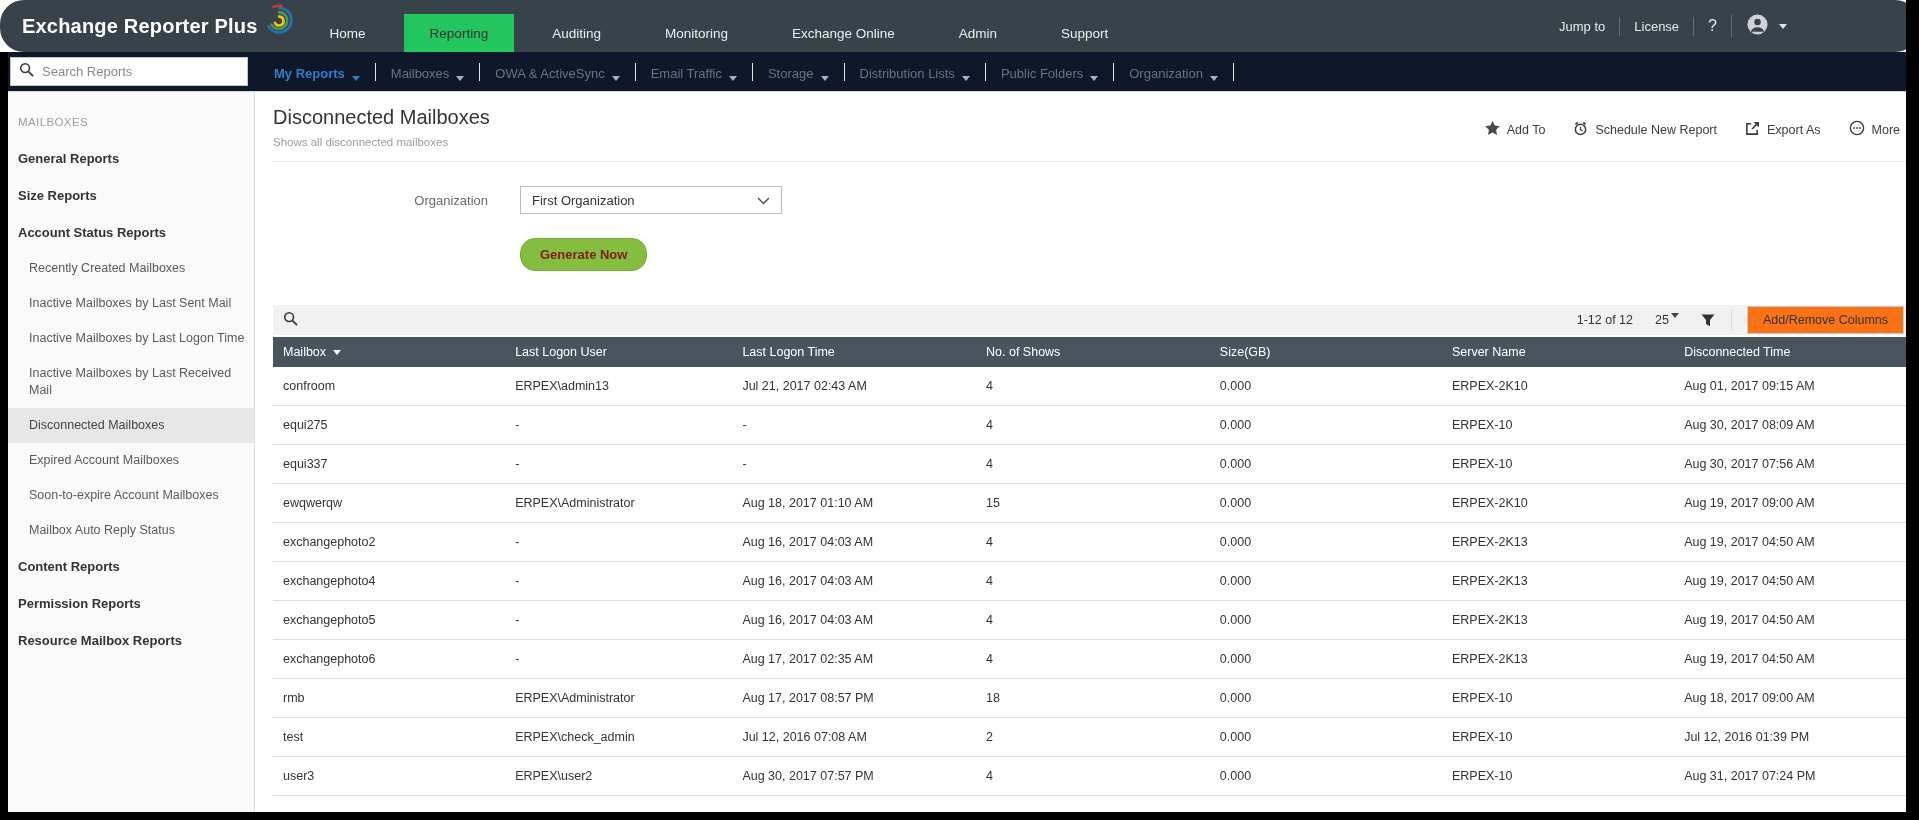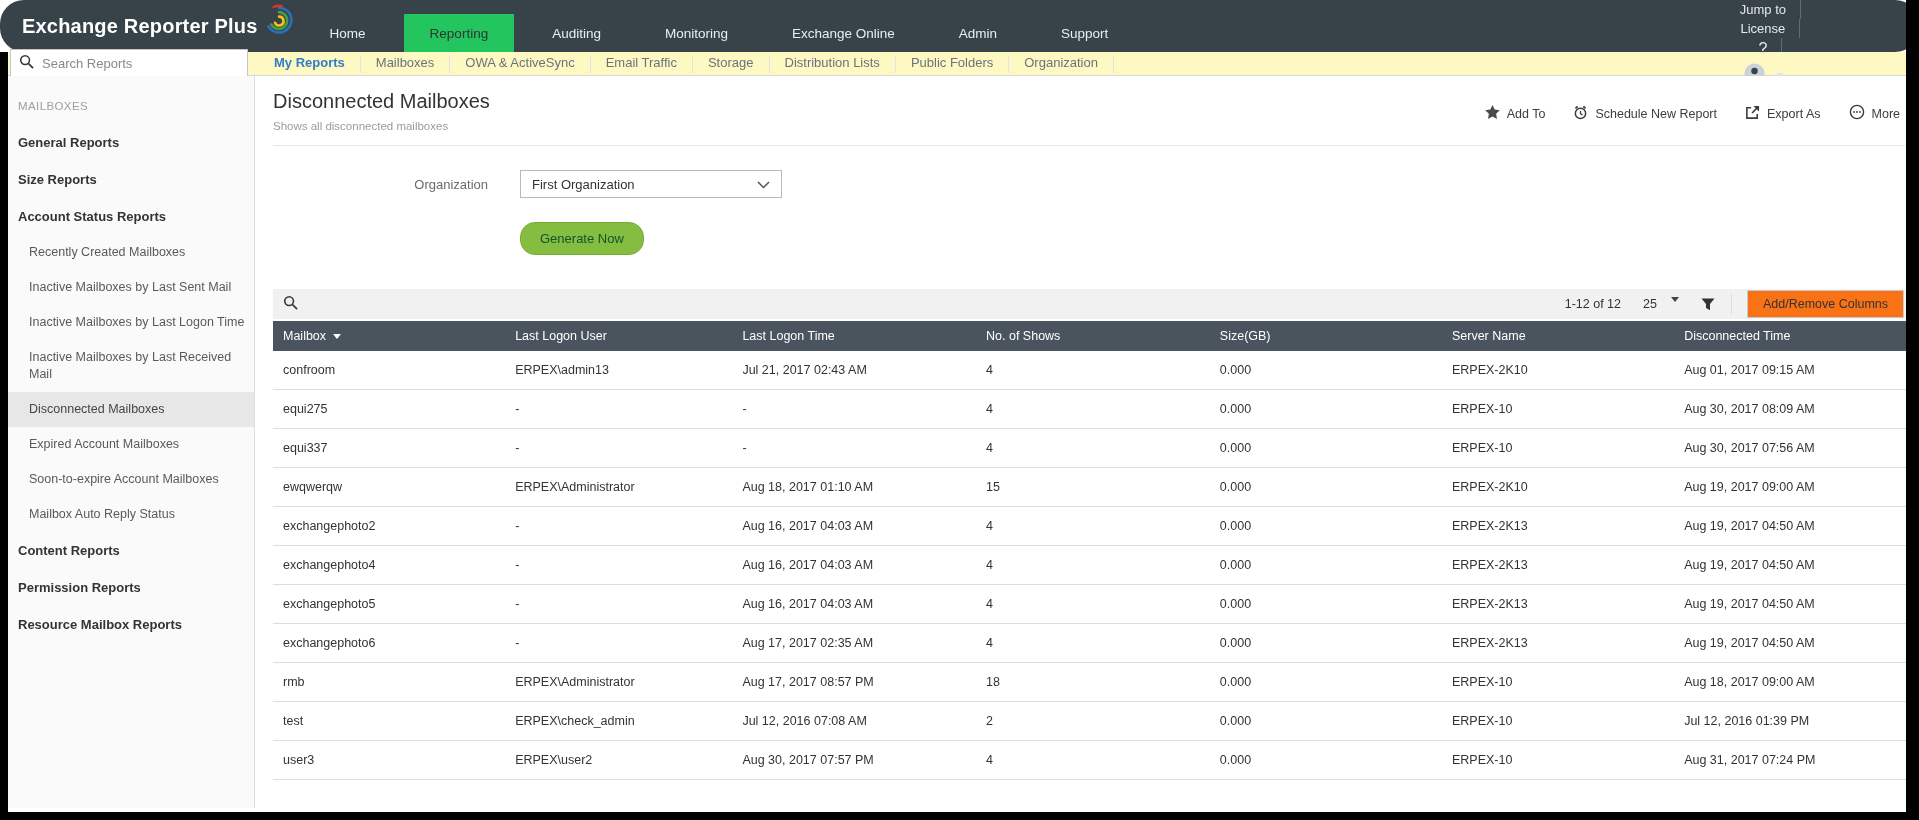--- a/index.html
+++ b/index.html
@@ -18,33 +18,33 @@
   .frame-right{position:absolute;right:0;top:0;width:13px;height:100%;background:#000;z-index:60;}
   .frame-bottom{position:absolute;left:0;bottom:0;width:100%;height:8px;background:#000;z-index:60;}
 
   
   .topbar{height:52px;background:var(--topbar-bg);display:flex;align-items:stretch;border-radius:24px;}
   .brand{display:flex;align-items:center;padding-left:22px;min-width:255px;color:#fff;font-size:20px;font-weight:600;letter-spacing:.2px;}
   .brand .logo-swirl{margin-left:6px;margin-top:-6px;}
   .nav-tabs{display:flex;align-items:flex-end;margin-left:10px;gap:12px;}
   .nav-tab{color:#e9edf0;font-size:13.5px;padding:0 26px;height:38px;display:flex;align-items:center;cursor:pointer;white-space:nowrap;}
   .nav-tab.active{background:#22c55e;color:#333;}
-  .topbar-right{margin-left:auto;display:flex;align-items:center;padding-right:118px;color:#e6e9eb;font-size:13px;flex-direction:column;}
+  .topbar-right{margin-left:auto;display:flex;align-items:center;padding-right:118px;color:#e6e9eb;font-size:13px;}
   .topbar-right .tr-item{padding:2px 14px;border-right:1px solid rgba(255,255,255,.22);cursor:pointer;display:flex;align-items:center;gap:7px;white-space:nowrap;}
   .topbar-right .tr-item:last-child{border-right:none;}
   .tr-caret{width:0;height:0;border-left:4px solid transparent;border-right:4px solid transparent;border-top:5px solid #dfe3e6;margin-left:3px;}
 
   
-  .subbar{height:24px;display:flex;align-items:center;border-bottom:1px solid #d8d8d8;background:#fef9c3;}
+  .subbar{height:40px;display:flex;align-items:center;border-bottom:1px solid #d8d8d8;background:#0f172a;}
   .subbar-left{width:255px;min-width:255px;padding-left:10px;display:flex;align-items:center;}
   .searchbox{width:238px;height:29px;border:1px solid #c5c5c5;background:#fff;display:flex;align-items:center;padding:0 8px;gap:8px;}
   .searchbox input{border:none;outline:none;flex:1;font-size:13px;color:#444;font-family:"Liberation Sans",sans-serif;}
   .searchbox input::placeholder{color:#888;}
   .subnav{display:flex;align-items:center;margin-left:4px;}
-  .subnav-item{display:flex;align-items:flex-end;gap:7px;padding:0 15px;font-size:13px;color:#6a737c;cursor:pointer;border-right:1px solid #e2e2e2;height:18px;white-space:nowrap;flex-direction:column;}
+  .subnav-item{display:flex;align-items:flex-end;gap:7px;padding:0 15px;font-size:13px;color:#6a737c;cursor:pointer;border-right:1px solid #e2e2e2;height:18px;white-space:nowrap;}
   .subnav-item .caret{width:0;height:0;border-left:4px solid transparent;border-right:4px solid transparent;border-top:5px solid #a9b0b6;margin-top:1px;}
   .subnav-item.active{color:var(--accent-blue);font-weight:bold;}
   .subnav-item.active .caret{border-top-color:var(--accent-blue);}
 
   
   .content{display:flex;height:732px;}
   .sidebar{width:255px;min-width:255px;background:#fafafa;border-right:1px solid #ddd;padding-top:18px;overflow:hidden;}
   .sidebar-section{color:#9aa0a6;font-size:11.5px;padding:6px 18px 12px;letter-spacing:.4px;}
   .side-item{padding:10px 8px 10px 18px;font-size:13px;font-weight:bold;color:#333;cursor:pointer;line-height:17px;}
   .side-item.sub{padding:9px 4px 9px 29px;font-size:12.5px;font-weight:normal;color:#5a5a5a;}
@@ -55,28 +55,28 @@
   .report-title{font-size:20px;color:#333;font-weight:normal;}
   .report-subtitle{font-size:11.5px;color:#9b9b9b;margin-top:7px;}
   .report-actions{display:flex;align-items:center;gap:28px;padding-top:14px;padding-right:8px;}
   .action{display:flex;align-items:center;gap:7px;font-size:12.5px;color:#3c3c3c;cursor:pointer;white-space:nowrap;}
   .header-divider{border:none;border-top:1px solid #e8e8e8;margin-top:13px;}
 
   .filter-row{display:flex;align-items:center;margin-top:24px;}
   .filter-label{width:215px;text-align:right;font-size:13px;color:#6b6b6b;}
   .select{margin-left:32px;width:262px;height:28px;border:1px solid #b9b9b9;background:#fff;display:flex;align-items:center;justify-content:space-between;padding:0 11px;font-size:13px;color:#333;cursor:pointer;}
   .generate-row{margin-top:24px;padding-left:247px;}
-  .btn-generate{display:inline-block;background:var(--green-btn);border:1px solid #77ad36;color:#14532d;font-size:13px;padding:8px 19px;border-radius:15px;cursor:pointer;font-family:"Liberation Sans",sans-serif;}
+  .btn-generate{display:inline-block;background:var(--green-btn);border:1px solid #77ad36;color:#7f1d1d;font-size:13px;padding:8px 19px;border-radius:15px;cursor:pointer;font-family:"Liberation Sans",sans-serif;font-weight:bold;}
 
   
   .table-area{margin-top:34px;}
   .table-toolbar{background:#f1f1f1;height:30px;display:flex;align-items:center;padding:0 4px 0 10px;}
   .toolbar-right{margin-left:auto;display:flex;align-items:center;}
   .pagination{font-size:12.5px;color:#333;}
-  .pagesize{display:flex;align-items:flex-start;gap:14px;font-size:12.5px;color:#333;margin-left:22px;cursor:pointer;}
+  .pagesize{display:flex;align-items:flex-start;gap:2px;font-size:12.5px;color:#333;margin-left:22px;cursor:pointer;}
   .pagesize .caret{width:0;height:0;border-left:4px solid transparent;border-right:4px solid transparent;border-top:5px solid #444;}
   .filter-icon-wrap{margin-left:22px;cursor:pointer;display:flex;align-items:center;}
   .col-sep{width:1px;height:22px;background:#dcdcdc;margin-left:16px;}
   .btn-columns{background:#f97316;border:1px solid #ccc;font-size:12.5px;color:#333;padding:6px 15px;margin-left:15px;cursor:pointer;font-family:"Liberation Sans",sans-serif;}
 
   table{width:100%;border-collapse:collapse;table-layout:fixed;margin-top:2px;}
   thead th{background:var(--thead-bg);color:#fff;font-weight:normal;text-align:left;font-size:12.5px;padding:8px 10px;white-space:nowrap;}
   thead th .sort-caret{display:inline-block;width:0;height:0;border-left:4px solid transparent;border-right:4px solid transparent;border-top:5px solid #fff;margin-left:7px;vertical-align:middle;}
   tbody td{font-size:12.5px;color:#333;padding:12px 10px;line-height:14px;border-bottom:1px solid #ddd;white-space:nowrap;overflow:hidden;background:#fff;}
   col.c1{width:14.2%;} col.c2{width:13.9%;} col.c3{width:14.9%;} col.c4{width:14.3%;}

